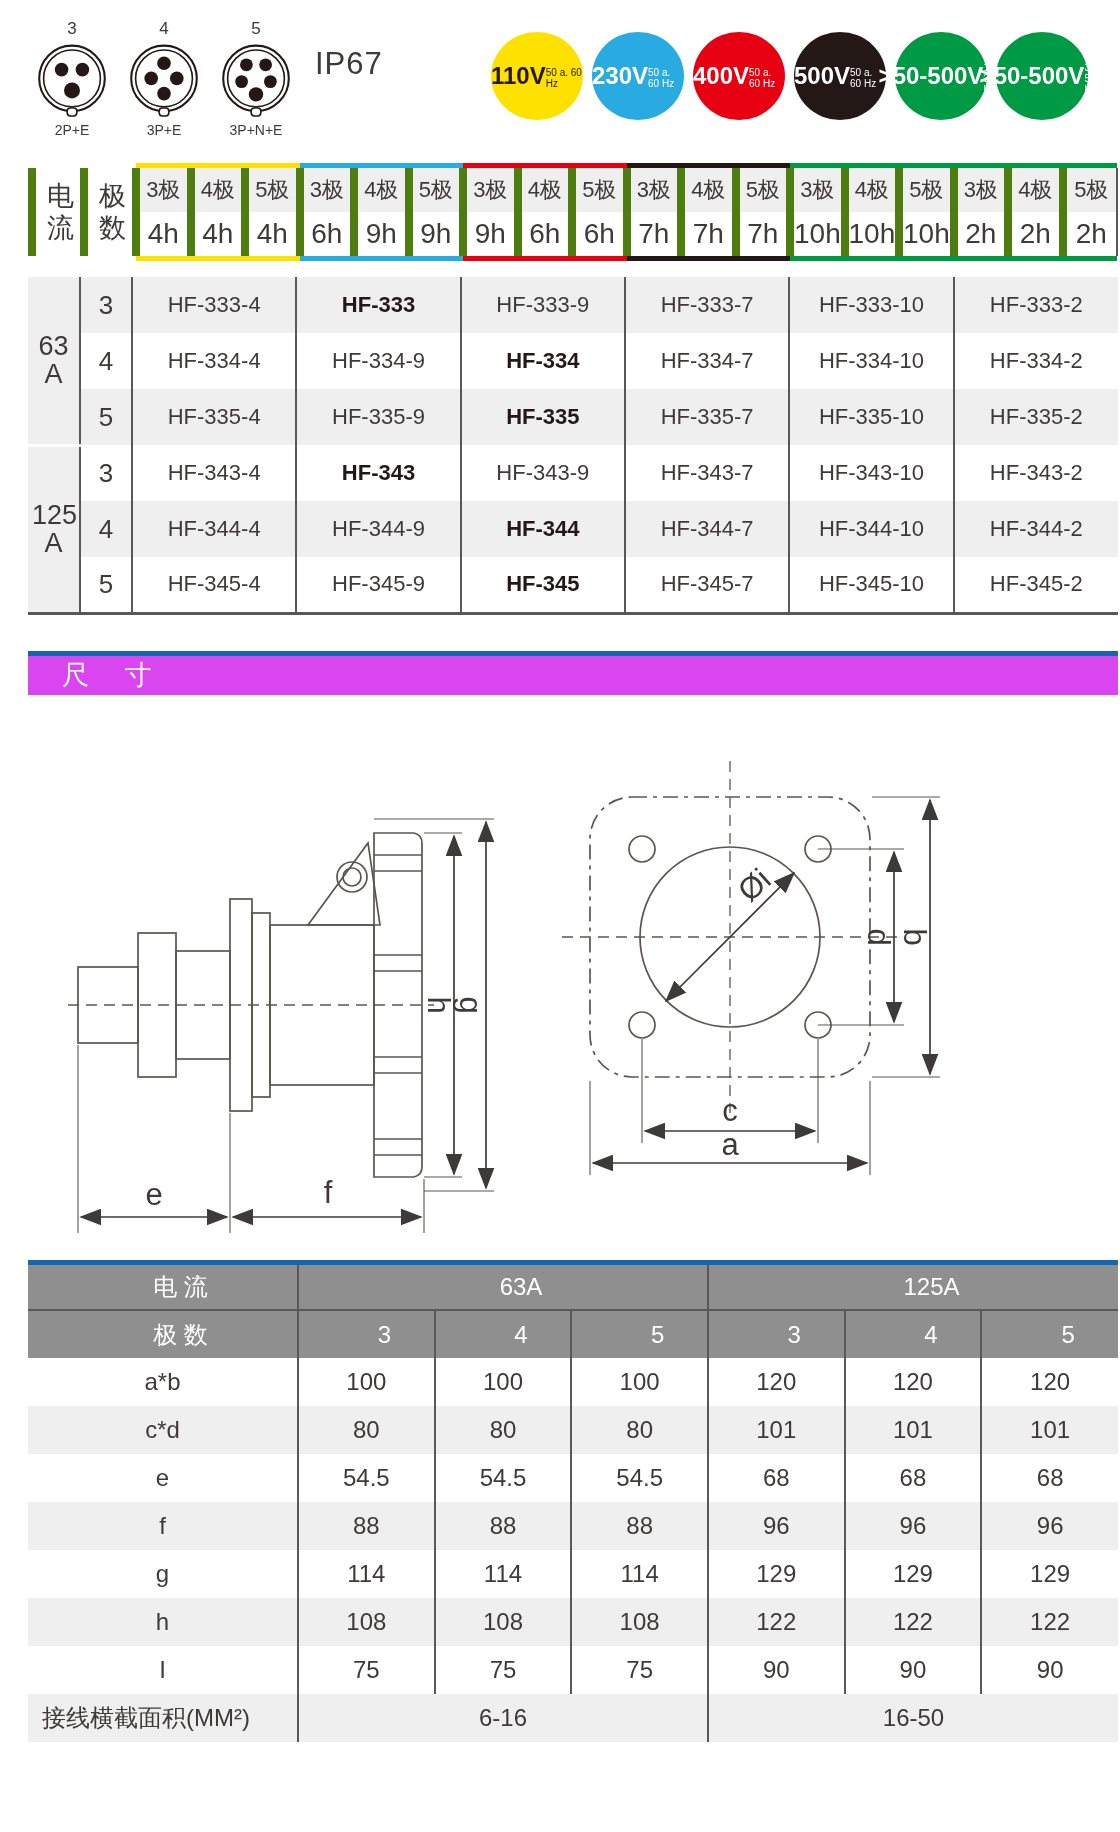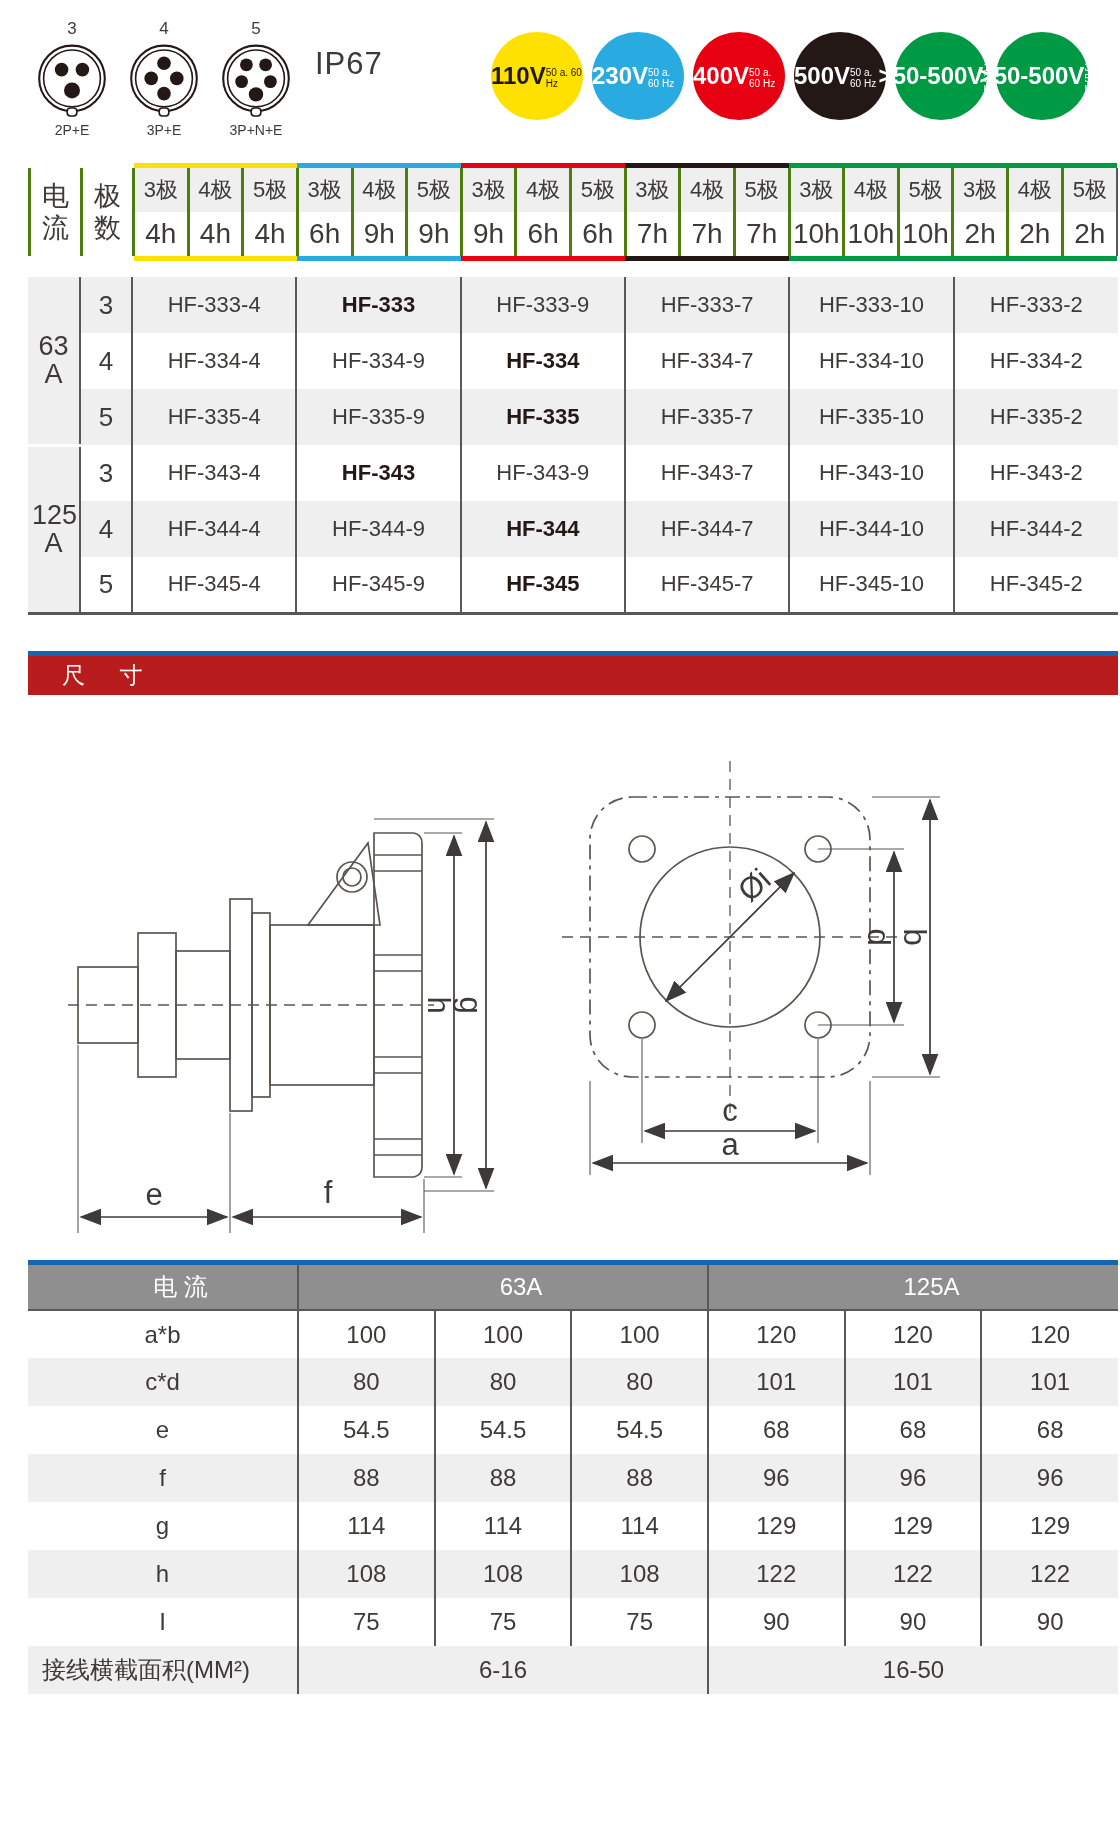--- a/index.html
+++ b/index.html
@@ -15,21 +15,21 @@
   .pin-label { font-size:14px; line-height:1; margin-top:3px; }
   svg.conn { width:74px; height:80px; display:block; }
   .ip-label { font-size:31px; letter-spacing:1px; margin:26px 0 0 22px; }
   .badges { margin-left:auto; display:flex; gap:9px; margin-top:12px; }
   .badge { width:92px; height:88px; border-radius:50%; display:flex; flex-direction:row; justify-content:center; align-items:center; }
   .badge .v { font-size:24px; font-weight:800; line-height:0.95; }
   .badge .f { font-size:10px; margin-top:4px; }
 
   
   .pole-table { border-collapse:collapse; table-layout:fixed; width:1090px; margin-top:26px; }
-  .pole-table td { text-align:center; padding:0; border-left:3px solid #4d7c0f; }
+  .pole-table td { text-align:center; padding:0; border-left:8px solid #4d7c0f; }
   .pole-table td:last-child { border-right:2px solid #595757; }
   .pole-table tr.bar-row { height:5px; }
   .pole-table tr.p-row, .pole-table tr.h-row { height:44px; }
   .pole-table td.p-cell { background:#efefef; font-size:22px; }
   .pole-table td.h-cell { background:#fff; font-size:28px; }
   .pole-table td.axis-cell { font-size:27px; line-height:1.2; word-break:break-all; padding:0 11px; background:#fff; }
   .pole-table td.bar, .pole-table td.nobar { border:none; }
 
   
   .model-section { margin-top:16px; }
@@ -37,21 +37,21 @@
   .model-table { border-collapse:collapse; table-layout:fixed; width:1090px; border-bottom:3px solid #595757; }
   .model-table col.c-nar { width:52px; }
   .model-table td { text-align:center; height:56px; font-size:22px; border-left:2px solid #595757; background:#fff; }
   .model-table tr.shade td { background:#efefef; }
   .model-table td.cur { border-left:none; background:#efefef; font-size:27px; line-height:1.05; padding:0 4px; }
   .model-table td.cur.sep { border-top:3px solid #fff; }
   .model-table td.pole-cell { font-size:26px; }
   .model-table td.b { font-weight:bold; color:#231815; }
 
   
-  .dim-bar { margin-top:36px; border-top:5px solid #1565b3; background:#b91c1c; color:#fff; height:44px; display:flex; align-items:center; font-size:23px; letter-spacing:14px; padding-left:34px; }
+  .dim-bar { margin-top:36px; border-top:5px solid #1565b3; background:#d946ef; color:#fff; height:44px; display:flex; align-items:center; font-size:27px; letter-spacing:14px; padding-left:34px; }
 
   
   .drawings { display:flex; margin-top:10px; margin-left:62px; gap:28px; height:545px; }
   .drawings svg { display:block; }
   .drawings .outline { fill:none; stroke:#5a5551; stroke-width:1.7; }
   .drawings .dim { fill:none; stroke:#3e3a39; stroke-width:1.7; }
   .drawings .ext { fill:none; stroke:#5a5551; stroke-width:1.1; }
   .drawings .cl { fill:none; stroke:#5a5551; stroke-width:1.3; stroke-dasharray:11 7; }
   .drawings .dashdot { fill:none; stroke:#5a5551; stroke-width:1.7; stroke-dasharray:15 6 4 6; }
   .drawings text { font-family:"Liberation Sans", sans-serif; font-size:31px; fill:#3e3a39; }
@@ -390,20 +390,29 @@
       <colgroup>
           <col class="c-lab">
           <col span="6">
         </colgroup>
       <tbody>
           <tr class="hdr hdr1">
         <td>电 流</td>
         <td class="vl" colspan="3">63A</td>
         <td class="vl" colspan="3">125A</td>
       </tr>
+      <tr class="hdr hdr2">
+        <td>极 数</td>
+        <td class="vl">3</td>
+        <td class="vl">4</td>
+        <td class="vl">5</td>
+        <td class="vl">3</td>
+        <td class="vl">4</td>
+        <td class="vl">5</td>
+      </tr>
       <tr>
         <td>a*b</td>
         <td class="vl">100</td>
         <td class="vl">100</td>
         <td class="vl">100</td>
         <td class="vl">120</td>
         <td class="vl">120</td>
         <td class="vl">120</td>
       </tr>
       <tr class="alt">

